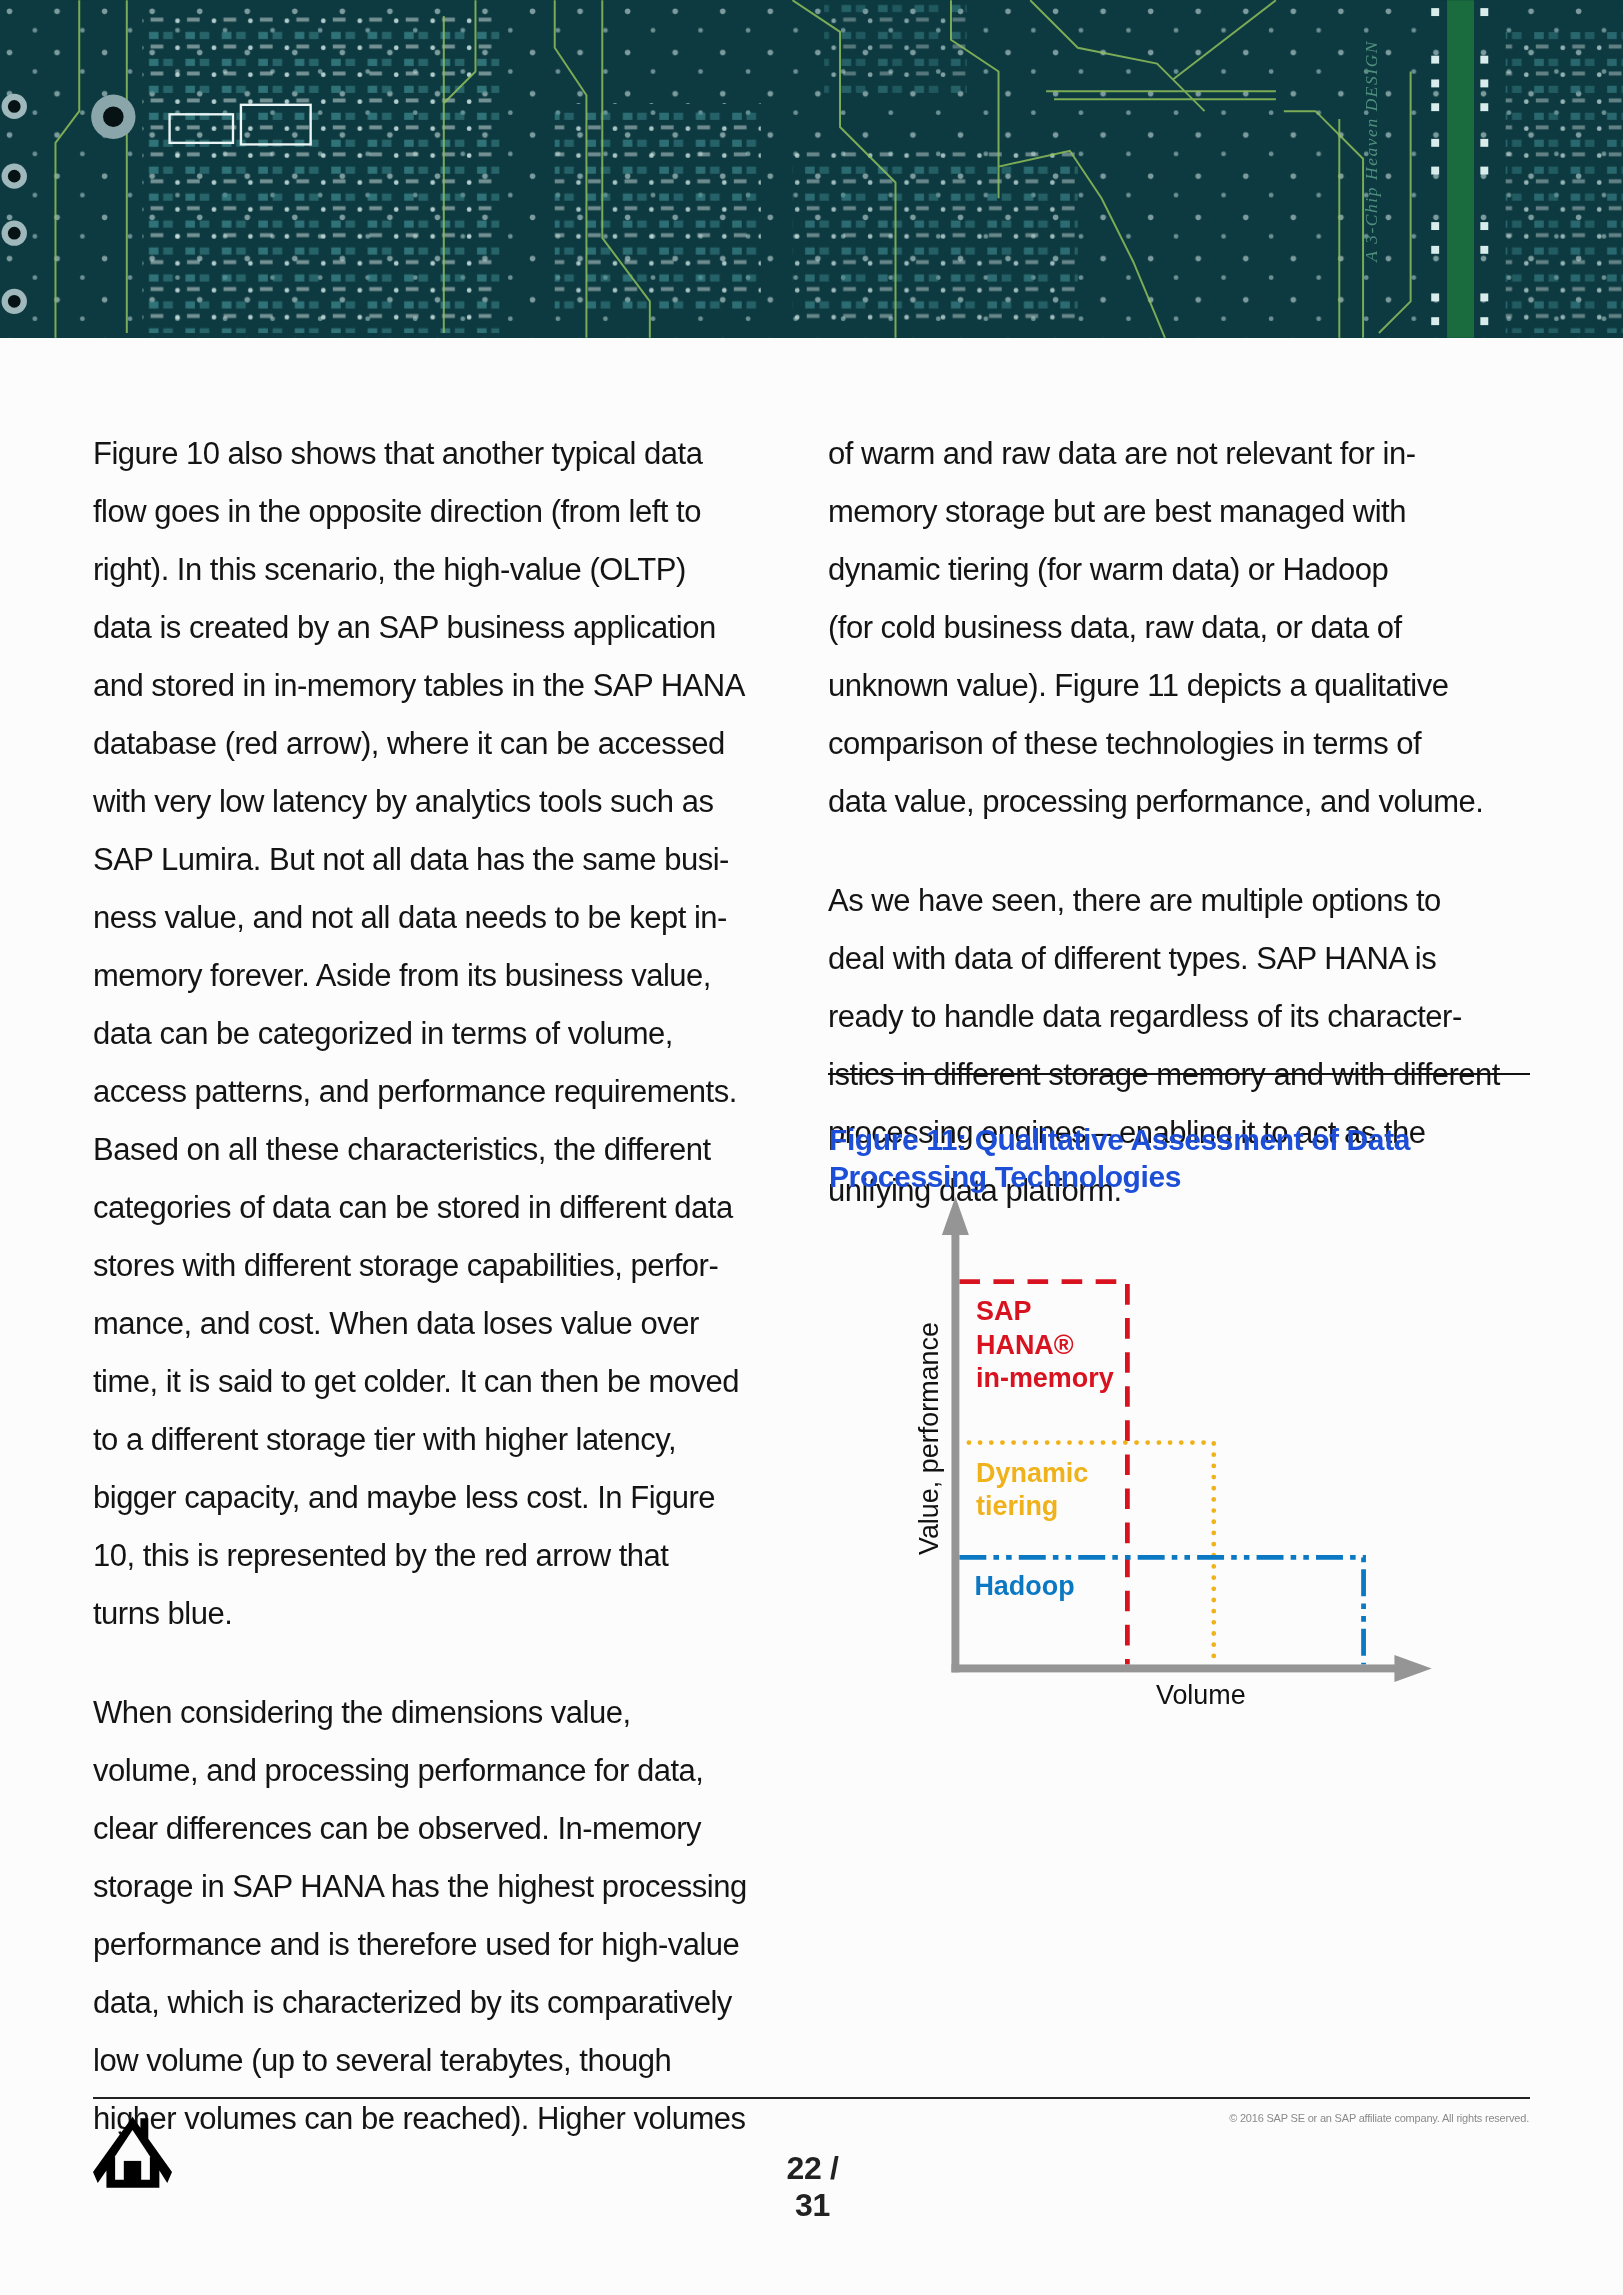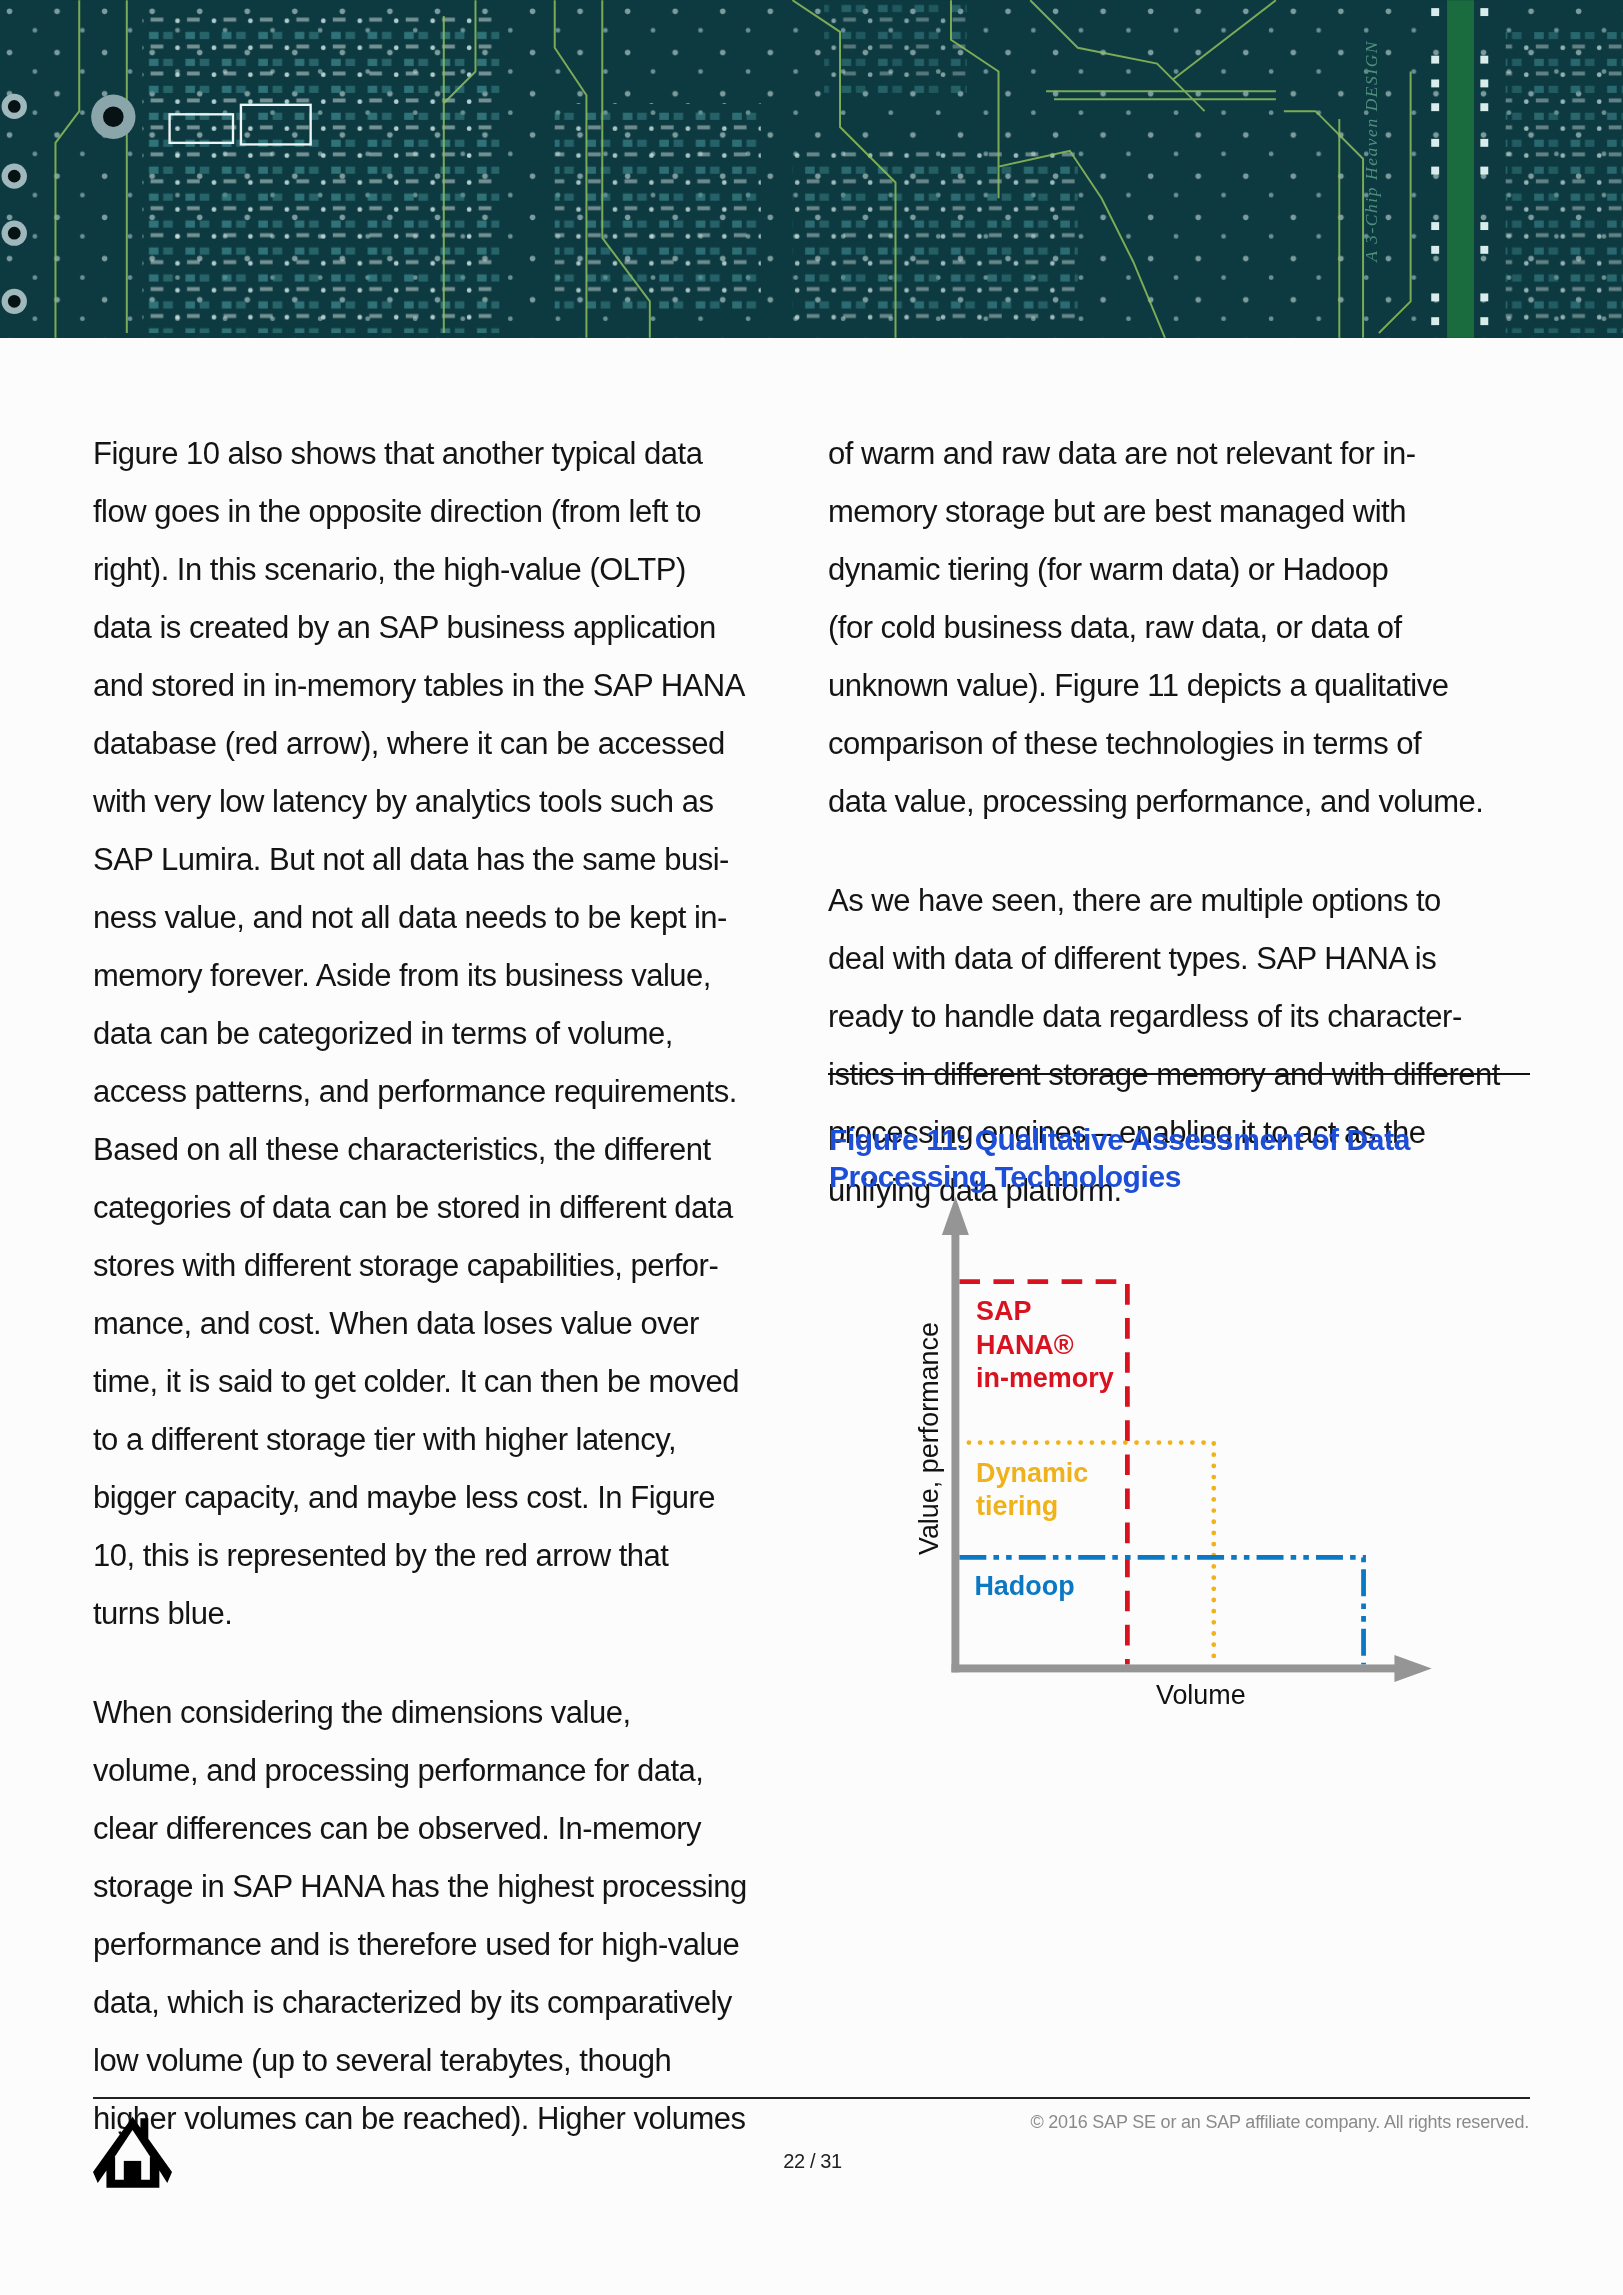--- a/index.html
+++ b/index.html
@@ -30,26 +30,26 @@
     position: absolute; left: 829px; top: 1121px; width: 698px;
     font-size: 30px; line-height: 37px; font-weight: bold; letter-spacing: -0.4px;
     color: #1d4ed8; white-space: pre-line;
   }
   .chart { position: absolute; left: 872px; top: 1181px; text-decoration: underline; }
   .footer-rule {
     position: absolute; left: 93px; top: 2097px; width: 1437px; height: 1.6px; background: #222;
   }
   .copyright {
     position: absolute; right: 94px; top: 2112px;
-    font-size: 18px; color: #8a8a8a; letter-spacing: -0.2px;
+    font-size: 11px; color: #8a8a8a; letter-spacing: -0.2px;
   }
   .home-icon { position: absolute; left: 93px; top: 2115px; width: 79px; height: 76px; cursor: pointer; }
   .page-num {
     position: absolute; left: 769px; top: 2150px; width: 87px; text-align: center;
-    font-size: 20px; font-weight: normal; color: #222; letter-spacing: -0.4px;
+    font-size: 32px; font-weight: bold; color: #222; letter-spacing: -0.4px;
   }
 </style>
 </head>
 <body>
 
 <div class="banner">
   <svg width="1623" height="338" viewBox="0 0 2048 426">
     <defs>
       <pattern id="pads" width="46" height="34" patternUnits="userSpaceOnUse">
         <rect x="4" y="6" width="12" height="9" fill="#3f8c92" opacity="0.8"></rect>

